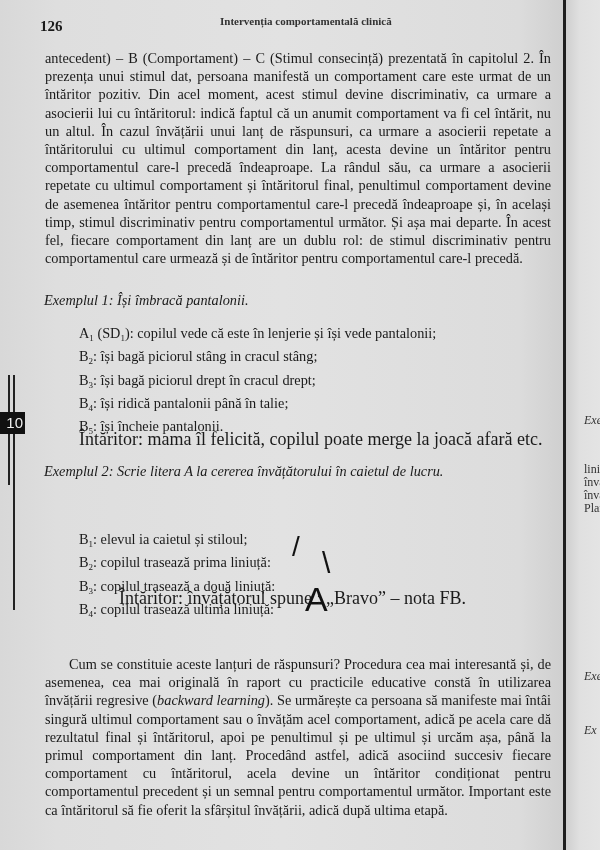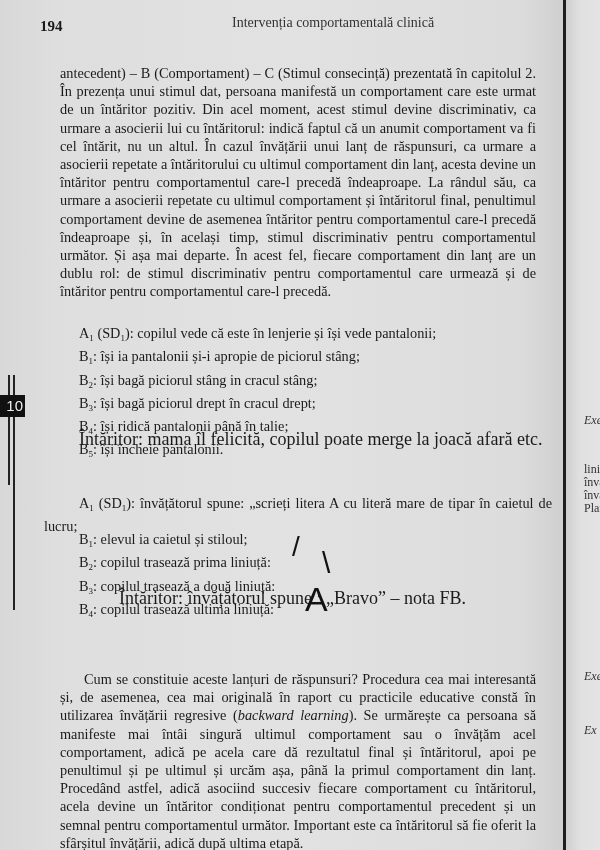--- a/index.html
+++ b/index.html
@@ -23,78 +23,76 @@
   }
   .facing-text {
     position:absolute; left:18px; font-size:12px; color:#333; white-space:nowrap;
     line-height:13px;
   }
   .facing-text.italic { font-style:italic; }
   .page-number {
     position:absolute; left:40px; top:18px; font-size:15px; font-weight:bold;
   }
   .running-head {
-    position:absolute; left:232px; top:15px; font-size:14px; color:#333;
+    position:absolute; left:220px; top:15px; font-size:11px; color:#333;font-weight:bold;
   }
   .text-block {
     position:absolute; left:44px; width:508px; font-size:14.3px; line-height:18.2px;
     text-align:justify;
   }
-  .text-block p { margin:16px; }
+  .text-block p { margin:1px; }
   .text-block .indent { text-indent:24px; }
   .example-title {
     position:absolute; left:44px; font-size:14.3px; font-style:italic;
   }
   .steps {
     position:absolute; left:79px; font-size:14.3px; line-height:18.3px;
   }
   .steps div { white-space:nowrap; }
   .steps sub { font-size:9px; vertical-align:-3px; }
   .reinforcer { position:absolute; left:79px; font-size:18px; white-space:nowrap; }
   .ex2-a1 {
     position:absolute; left:44px; width:508px; font-size:14.3px; line-height:18.3px; text-align:justify;
   }
   .ex2-a1 sub { font-size:9px; vertical-align:-3px; }
   .glyph {
     position:absolute; font-family:"Liberation Sans","DejaVu Sans",sans-serif; color:#111;
   }
   .thumb-tab {
-    position:absolute; left:0; top:395px; width:25px; height:22px; background:#111; color:#eee;
+    position:absolute; left:0; top:412px; width:25px; height:22px; background:#111; color:#eee;
     font-family:"Liberation Sans","DejaVu Sans",sans-serif; font-size:15px; line-height:22px; text-align:right;
     padding-right:2px; box-sizing:border-box;
   }
   .margin-line { position:absolute; width:2px; background:#222; }
   em.ital { font-style:italic; }
 </style>
 </head>
 <body>
 
 <div class="page">
-  <div class="page-number">194</div>
+  <div class="page-number">126</div>
   <div class="running-head">Intervenția comportamentală clinică</div>
 
   <div class="text-block" style="top:48px;">
     <p>antecedent) – B (Comportament) – C (Stimul consecință) prezentată în capitolul 2. În prezența unui stimul dat, persoana manifestă un comportament care este urmat de un întăritor pozitiv. Din acel moment, acest stimul devine discriminativ, ca urmare a asocierii lui cu întăritorul: indică faptul că un anumit comportament va fi cel întărit, nu un altul. În cazul învățării unui lanț de răspunsuri, ca urmare a asocierii repetate a întăritorului cu ultimul comportament din lanț, acesta devine un întăritor pentru comportamentul care-l precedă îndeaproape. La rândul său, ca urmare a asocierii repetate cu ultimul comportament și întăritorul final, penultimul comportament devine de asemenea întăritor pentru comportamentul care-l precedă îndeaproape și, în același timp, stimul discriminativ pentru comportamentul următor. Și așa mai departe. În acest fel, fiecare comportament din lanț are un dublu rol: de stimul discriminativ pentru comportamentul care urmează și de întăritor pentru comportamentul care-l precedă.</p>
   </div>
 
+  <div class="example-title" style="top:292px;">Exemplul 1: Își îmbracă pantalonii.</div>
 
   <div class="steps" id="ex1-steps" style="top:324px;">
       <div>A<sub>1</sub> (SD<sub>1</sub>): copilul vede că este în lenjerie și își vede pantalonii;</div>
-      <div>B<sub>1</sub>: își ia pantalonii și-i apropie de piciorul stâng;</div>
       <div>B<sub>2</sub>: își bagă piciorul stâng in cracul stâng;</div>
       <div>B<sub>3</sub>: își bagă piciorul drept în cracul drept;</div>
       <div>B<sub>4</sub>: își ridică pantalonii până în talie;</div>
       <div>B<sub>5</sub>: își încheie pantalonii.</div>
     </div>
   <div class="reinforcer" style="top:429px;">Întăritor: mama îl felicită, copilul poate merge la joacă afară etc.</div>
 
+  <div class="example-title" style="top:463px;">Exemplul 2: Scrie litera A la cererea învățătorului în caietul de lucru.</div>
 
-  <div class="ex2-a1" id="ex2-a1" style="top:494px;">
-      <span style="display: block; text-indent: 35px;">A<sub>1</sub> (SD<sub>1</sub>): învățătorul spune: „scrieți litera A cu literă mare de tipar în caietul de lucru;</span>
-    </div>
 
   <div class="steps" id="ex2-steps" style="top:530px;">
       <div>B<sub>1</sub>: elevul ia caietul și stiloul;</div>
       <div>B<sub>2</sub>: copilul trasează prima liniuță:</div>
       <div>B<sub>3</sub>: copilul trasează a două liniuță:</div>
       <div>B<sub>4</sub>: copilul trasează ultima liniuță:</div>
     </div>
 
   <div class="glyph" style="left:292px; top:531px; font-size:28px;">/</div>
   <div class="glyph" style="left:322px; top:546px; font-size:30px;">\</div>

